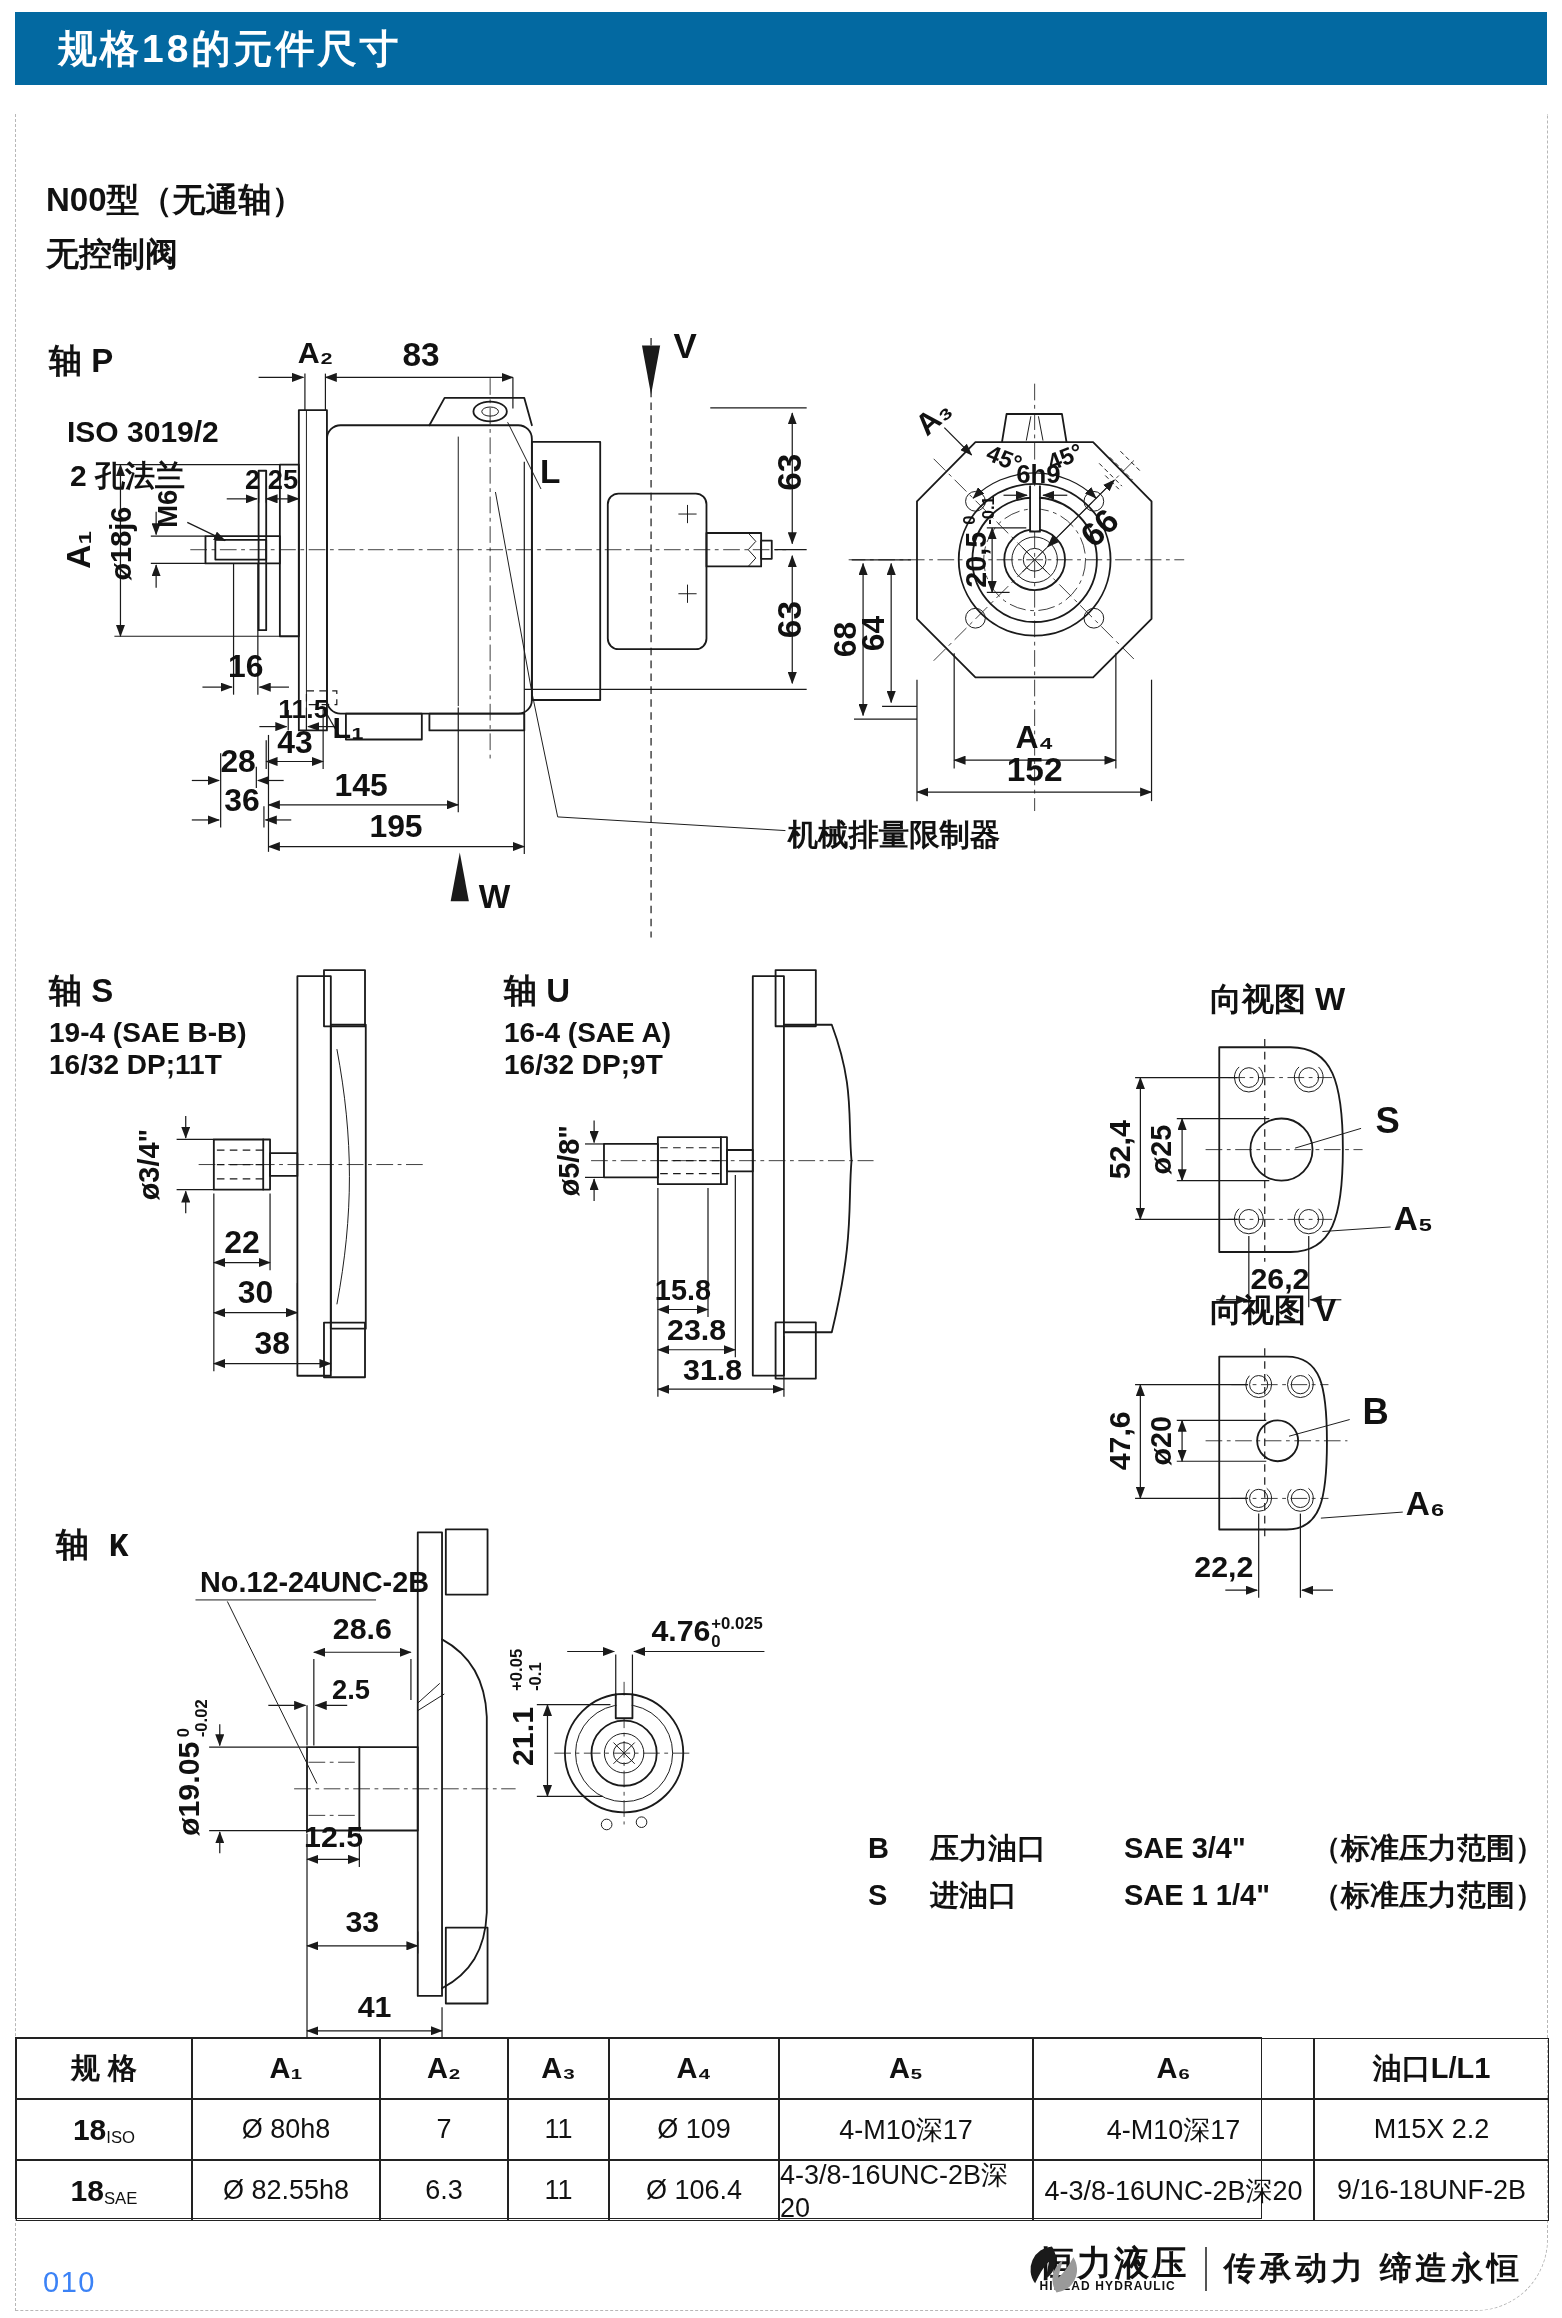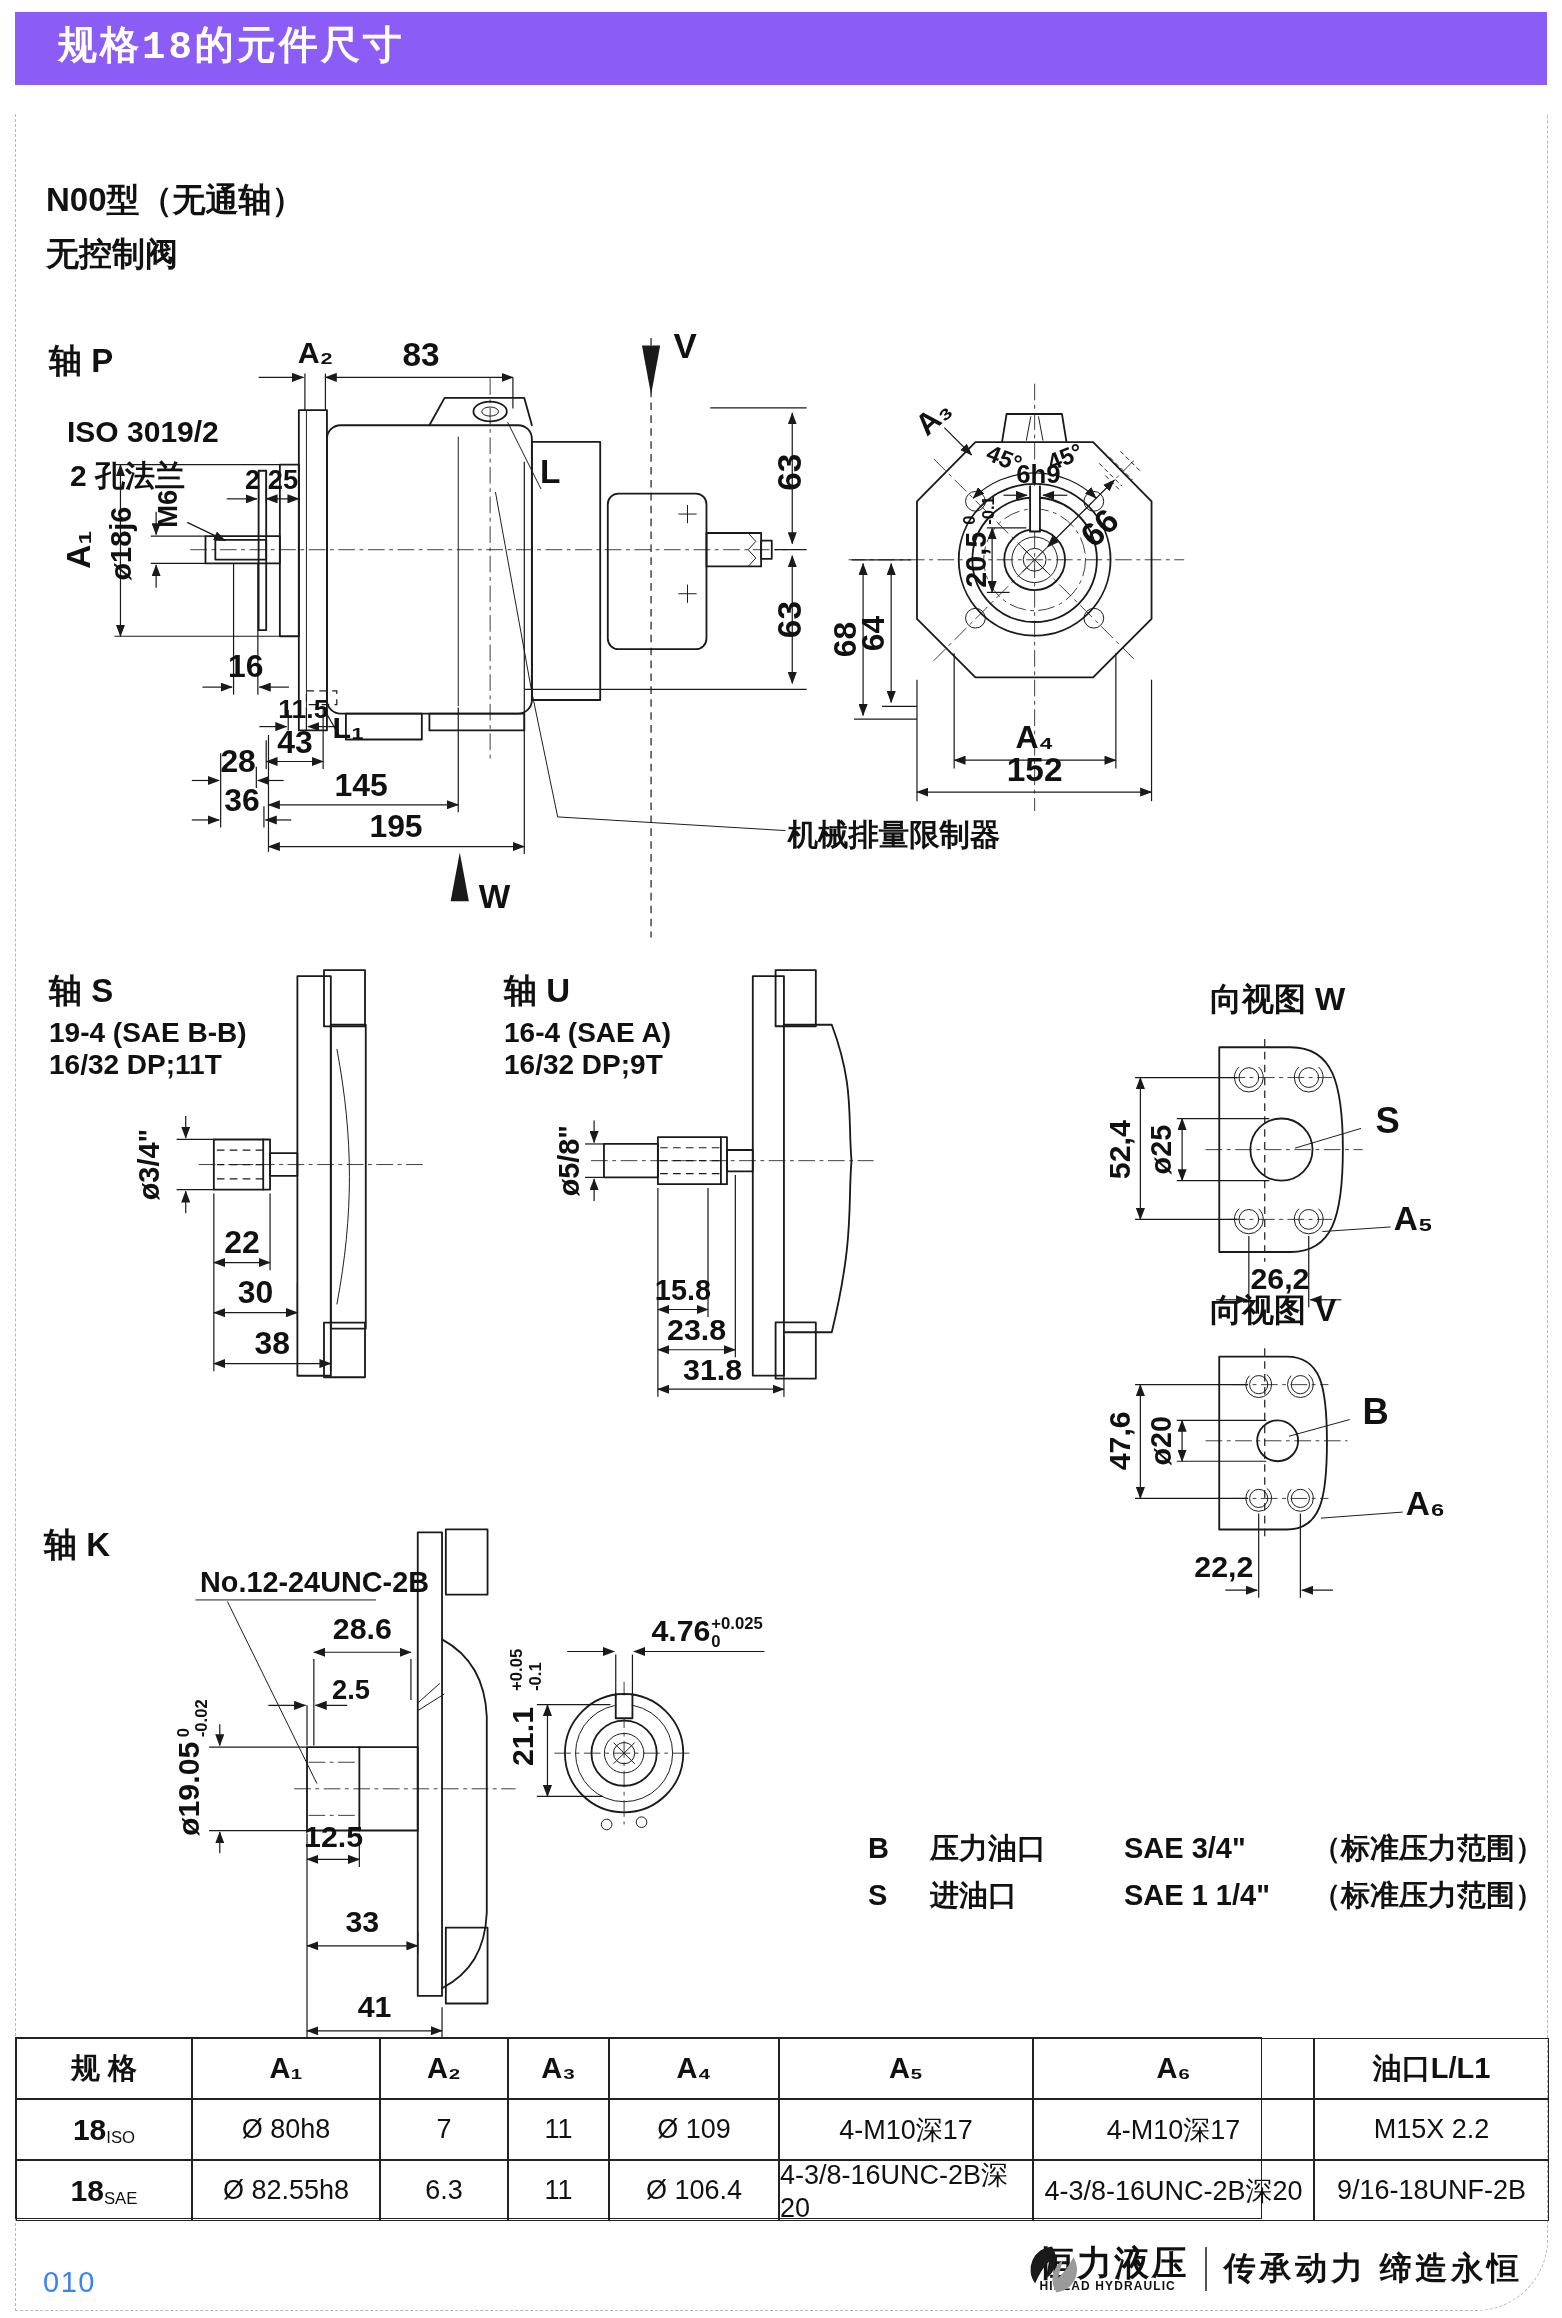--- a/index.html
+++ b/index.html
@@ -54,21 +54,21 @@
         </marker>
       <marker id="as" markerWidth="16" markerHeight="12" refX="1" refY="6" orient="auto" markerUnits="userSpaceOnUse">
         <path d="M16,0 L0,6 L16,12 Z" fill="#1a1a1a"></path>
         </marker>
       <pattern id="hp" width="10" height="10" patternTransform="rotate(45)" patternUnits="userSpaceOnUse">
         <line x1="0" y1="0" x2="0" y2="10" stroke="#333" stroke-width="2"></line>
         </pattern>
     </defs>
   </svg>
 
-  <div id="titlebar" class="abs" style="background:#8b5cf6;font-family:Liberation Mono, monospace;">
+  <div id="titlebar" class="abs" style="background:#0369a1;">
     <span>规格18的元件尺寸</span>
   </div>
 
   <div id="frame" class="abs"></div>
 
   <div class="abs h1" style="left:46px;top:178px;">N00型（无通轴）</div>
   <div class="abs h1" style="left:46px;top:232px;">无控制阀</div>
 
   <div class="abs h1" style="left:49px;top:339px;">轴 P</div>
   <div class="abs spec" style="left:67px;top:415px;font-size:30px;">ISO 3019/2</div>
@@ -391,21 +391,21 @@
     </g>
     <g>
       <text x="1478" y="1908" font-size="40" text-anchor="middle" transform="rotate(-90 1478 1898)">47,6</text>
       <text x="1532" y="1908" font-size="38" text-anchor="middle" transform="rotate(-90 1532 1898)">ø20</text>
       <text x="1795" y="1876" font-size="48">B</text>
       <text x="1852" y="1996" font-size="44">A₆</text>
       <text x="1612" y="2078" font-size="40" text-anchor="middle">22,2</text>
     </g>
   </svg>
 
-  <div class="abs h1" style="left:44px;top:1523px;">轴 K</div>
+  <div class="abs h1" style="left:56px;top:1523px;font-family:Liberation Mono, monospace;">轴 K</div>
   <svg class="abs" style="left:30px;top:1518px;" width="774" height="531" viewBox="40 2000 1020 700">
     <g>
       <line class="cl" x1="388" y1="2357" x2="680" y2="2357"></line>
       <rect class="ol" x="551" y="2019" width="32" height="611"></rect>
       <rect class="ol" x="588" y="2015" width="55" height="86"></rect>
       <rect class="ol" x="588" y="2540" width="55" height="100"></rect>
       <path class="ol" d="M583,2160 C620,2180 640,2212 642,2262 L642,2520 C640,2570 620,2600 583,2620"></path>
       <rect class="ol" x="405" y="2302" width="146" height="110"></rect>
       <path class="cl" d="M407,2322 h66 M407,2392 h66"></path>
       <line class="ol" x1="474" y1="2302" x2="474" y2="2412"></line>

